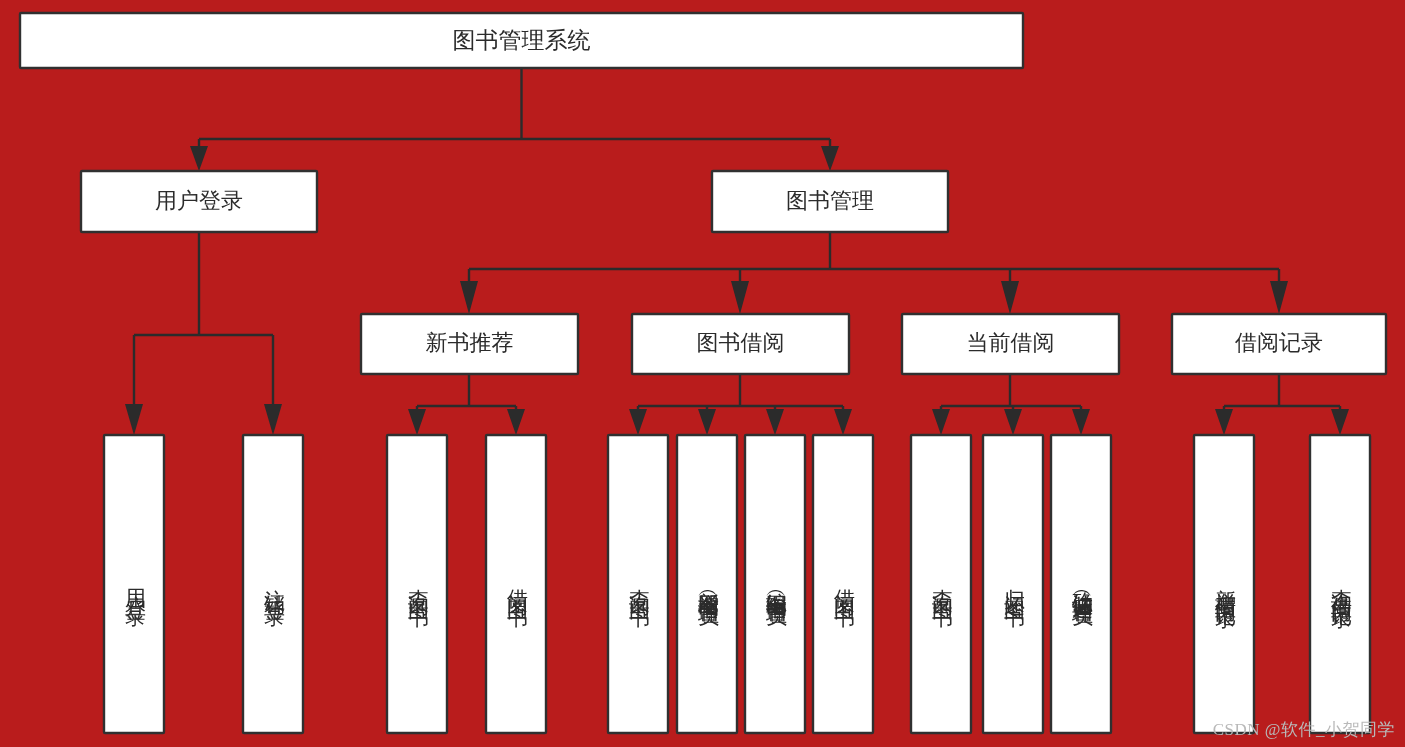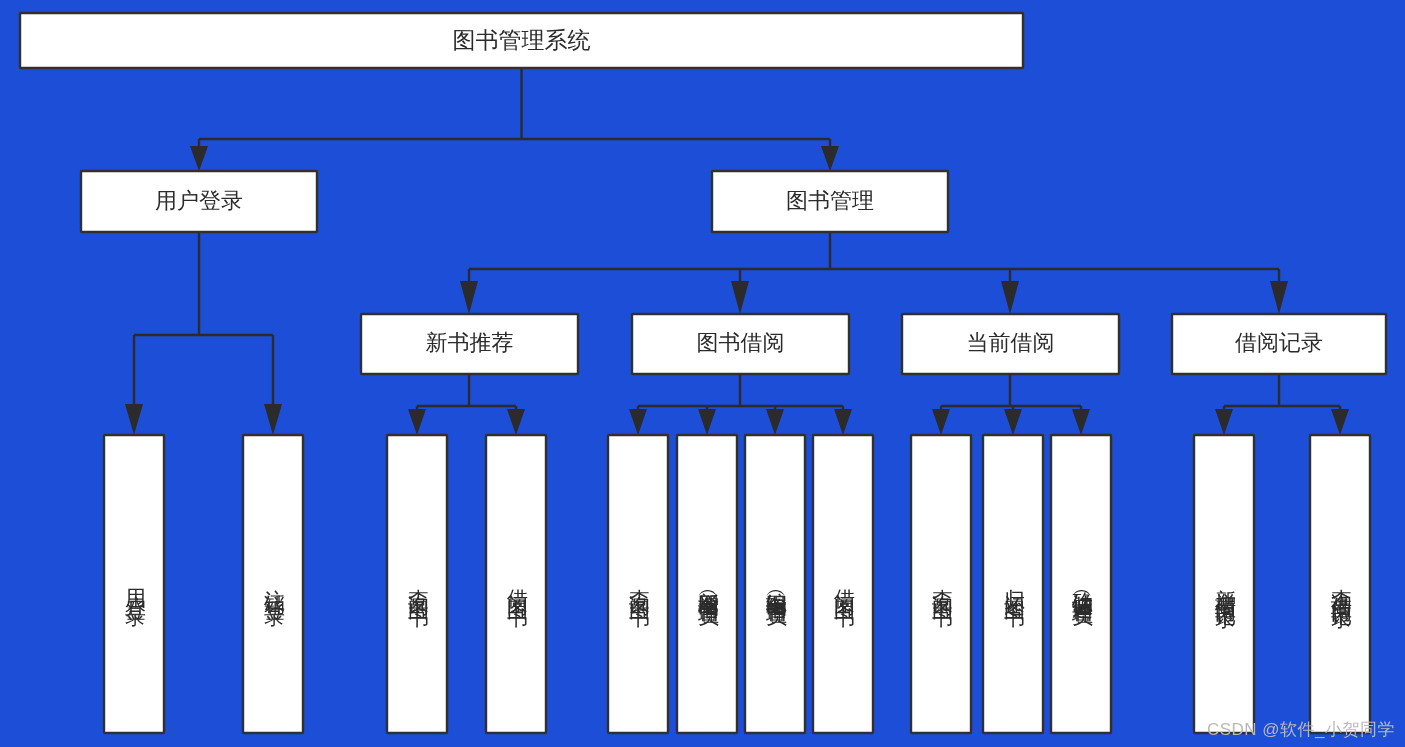--- a/index.html
+++ b/index.html
@@ -7,21 +7,21 @@
     padding: 0;
     background: #ffffff;
   }
   body {
     font-family: "Liberation Sans", "DejaVu Sans", sans-serif;
   }
   #stage {
     position: relative;
     width: 1405px;
     height: 747px;
-    background: #1d4ed8;
+    background: #b91c1c;
     overflow: hidden;
   }
   #diagram-svg {
     position: absolute;
     left: 0;
     top: 0;
     width: 1405px;
     height: 747px;
   }
   .node-box {
@@ -51,21 +51,21 @@
     fill: none;
   }
   .arrow-head {
     fill: #2b2b2b;
     stroke: none;
   }
   .watermark {
     position: absolute;
     right: 10px;
     bottom: 6px;
-    font-family: Liberation Sans, sans-serif;
+    font-family: Liberation Serif, serif;
     font-size: 17px;
     color: #b9b9b9;
     letter-spacing: 0.5px;
     white-space: nowrap;
     pointer-events: none;
   }
 </style>
 </head>
 <body>
 

